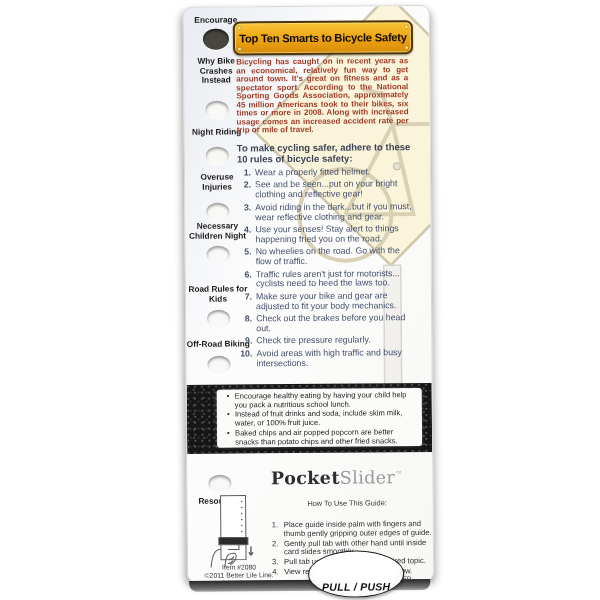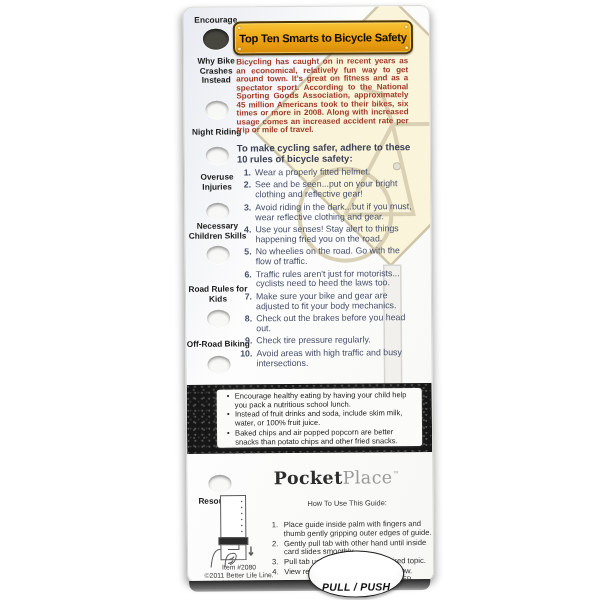--- a/index.html
+++ b/index.html
@@ -130,21 +130,21 @@
     </div>
     <div class="si si3">
       <div class="lbl">Night Riding</div>
       <div class="hole"></div>
     </div>
     <div class="si si4">
       <div class="lbl">Overuse Injuries</div>
       <div class="hole"></div>
     </div>
     <div class="si si5">
-      <div class="lbl">Necessary Children Skills</div>
+      <div class="lbl">Necessary Children Night</div>
       <div class="hole"></div>
     </div>
     <div class="si si6">
       <div class="lbl">Road Rules for Kids</div>
       <div class="hole"></div>
     </div>
     <div class="si si7">
       <div class="lbl">Off-Road Biking</div>
       <div class="hole"></div>
     </div>
@@ -177,21 +177,21 @@
       <div class="tipbox">
         <ul class="tips">
           <li>Encourage healthy eating by having your child help you pack a nutritious school lunch.</li>
           <li>Instead of fruit drinks and soda, include skim milk, water, or 100% fruit juice.</li>
           <li>Baked chips and air popped popcorn are better snacks than potato chips and other fried snacks.</li>
         </ul>
       </div>
     </div>
 
     <div class="logo">
-      <span class="b">Pocket</span><span class="l">Place</span><span class="tm">™</span>
+      <span class="b">Pocket</span><span class="l">Slider</span><span class="tm">™</span>
     </div>
     <div class="howto-h">How To Use This Guide:</div>
     <ol class="steps">
       <li>Place guide inside palm with fingers and thumb gently gripping outer edges of guide.</li>
       <li>Gently pull tab with other hand until inside card slides smoothly.</li>
       <li>Pull tab until dot lines up on desired topic.</li>
       <li>View reference tips in cut out window.</li>
     </ol>
 
     <svg class="diagram" viewBox="0 0 64 74">

